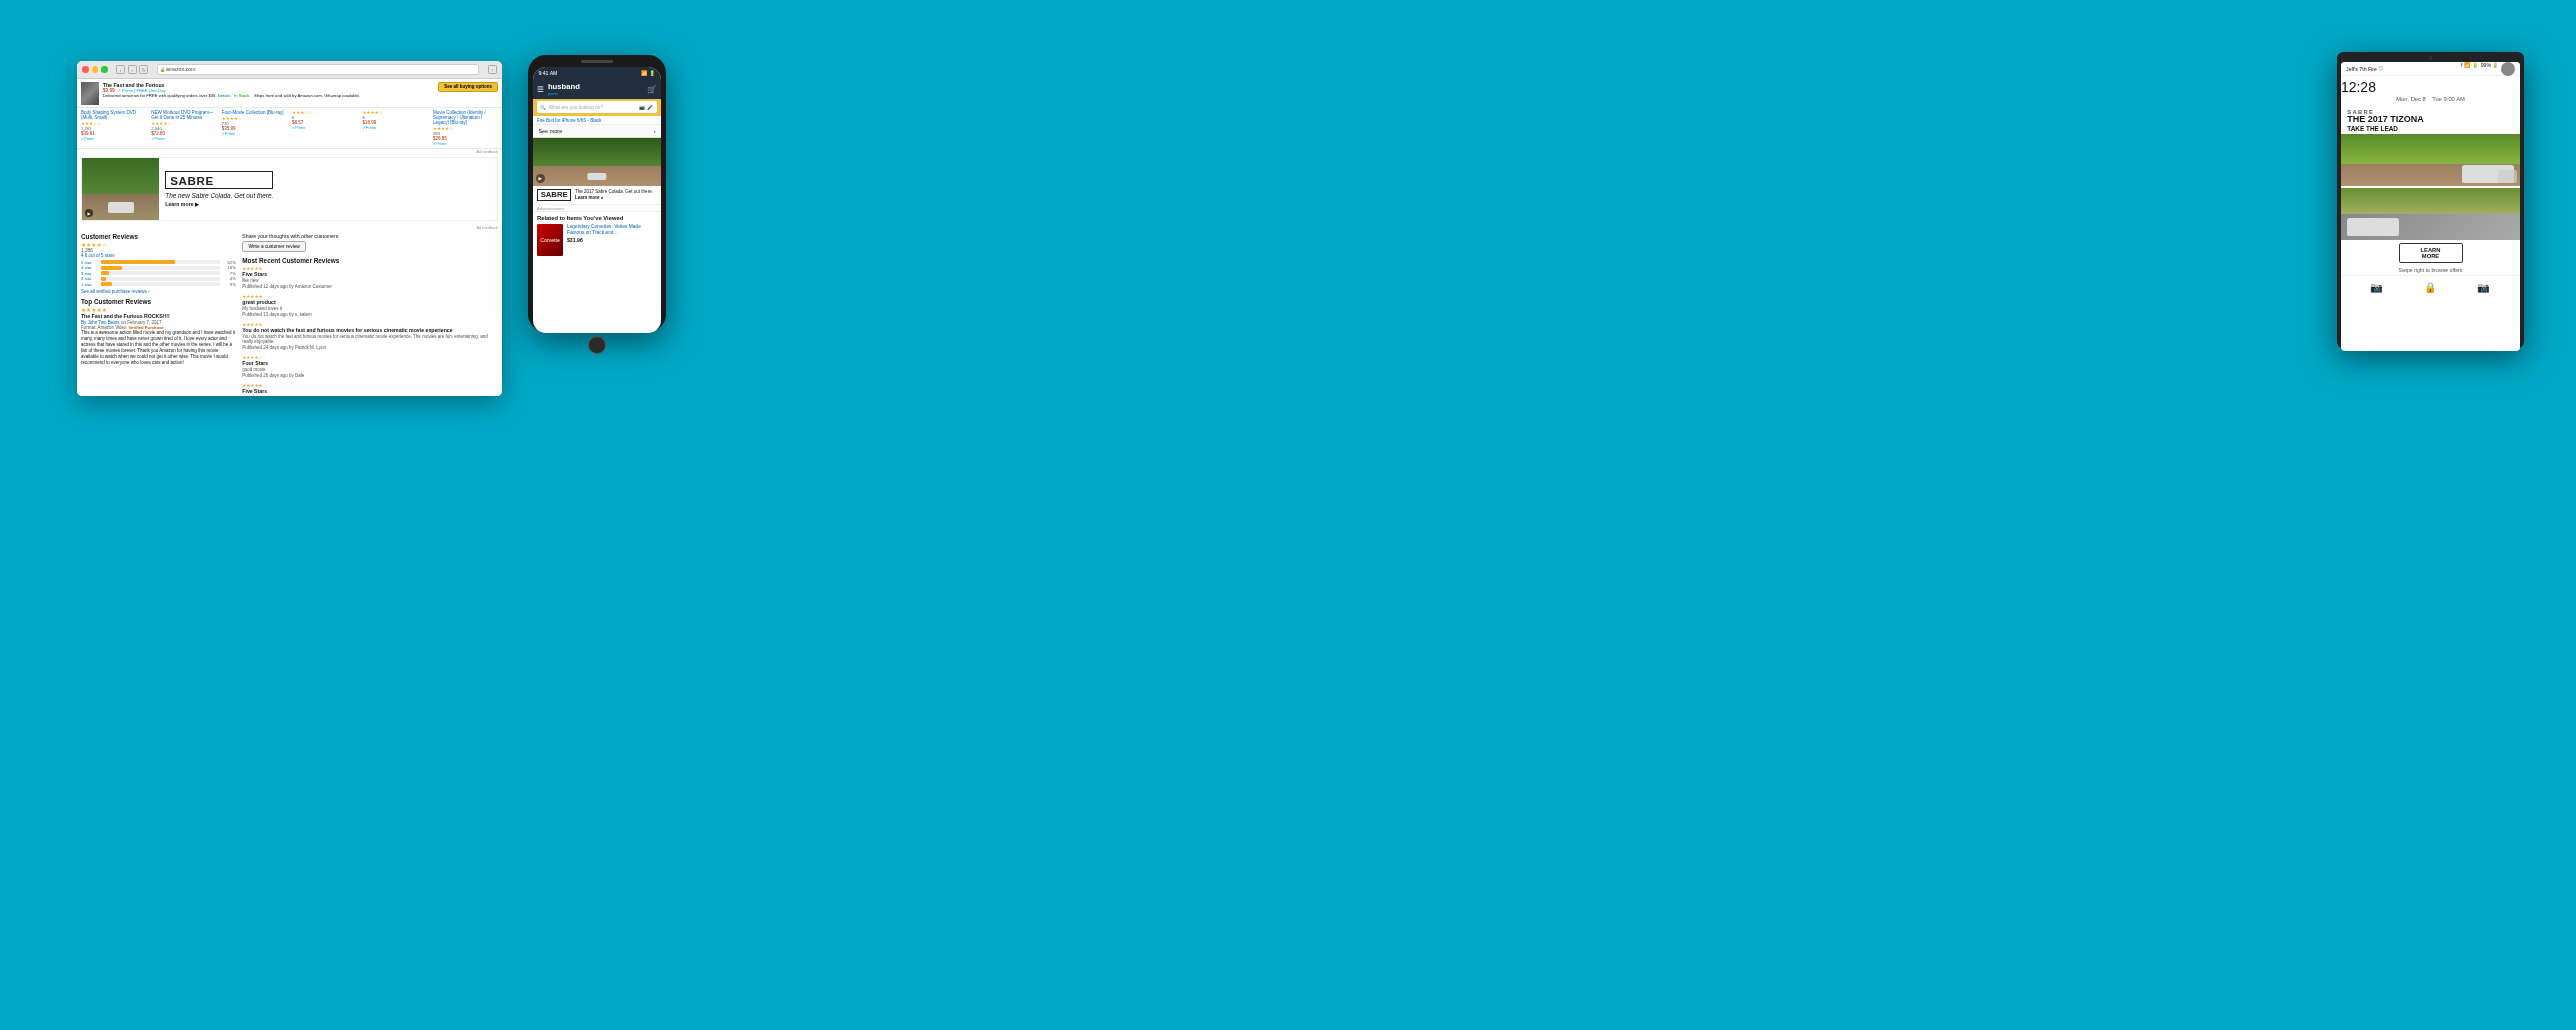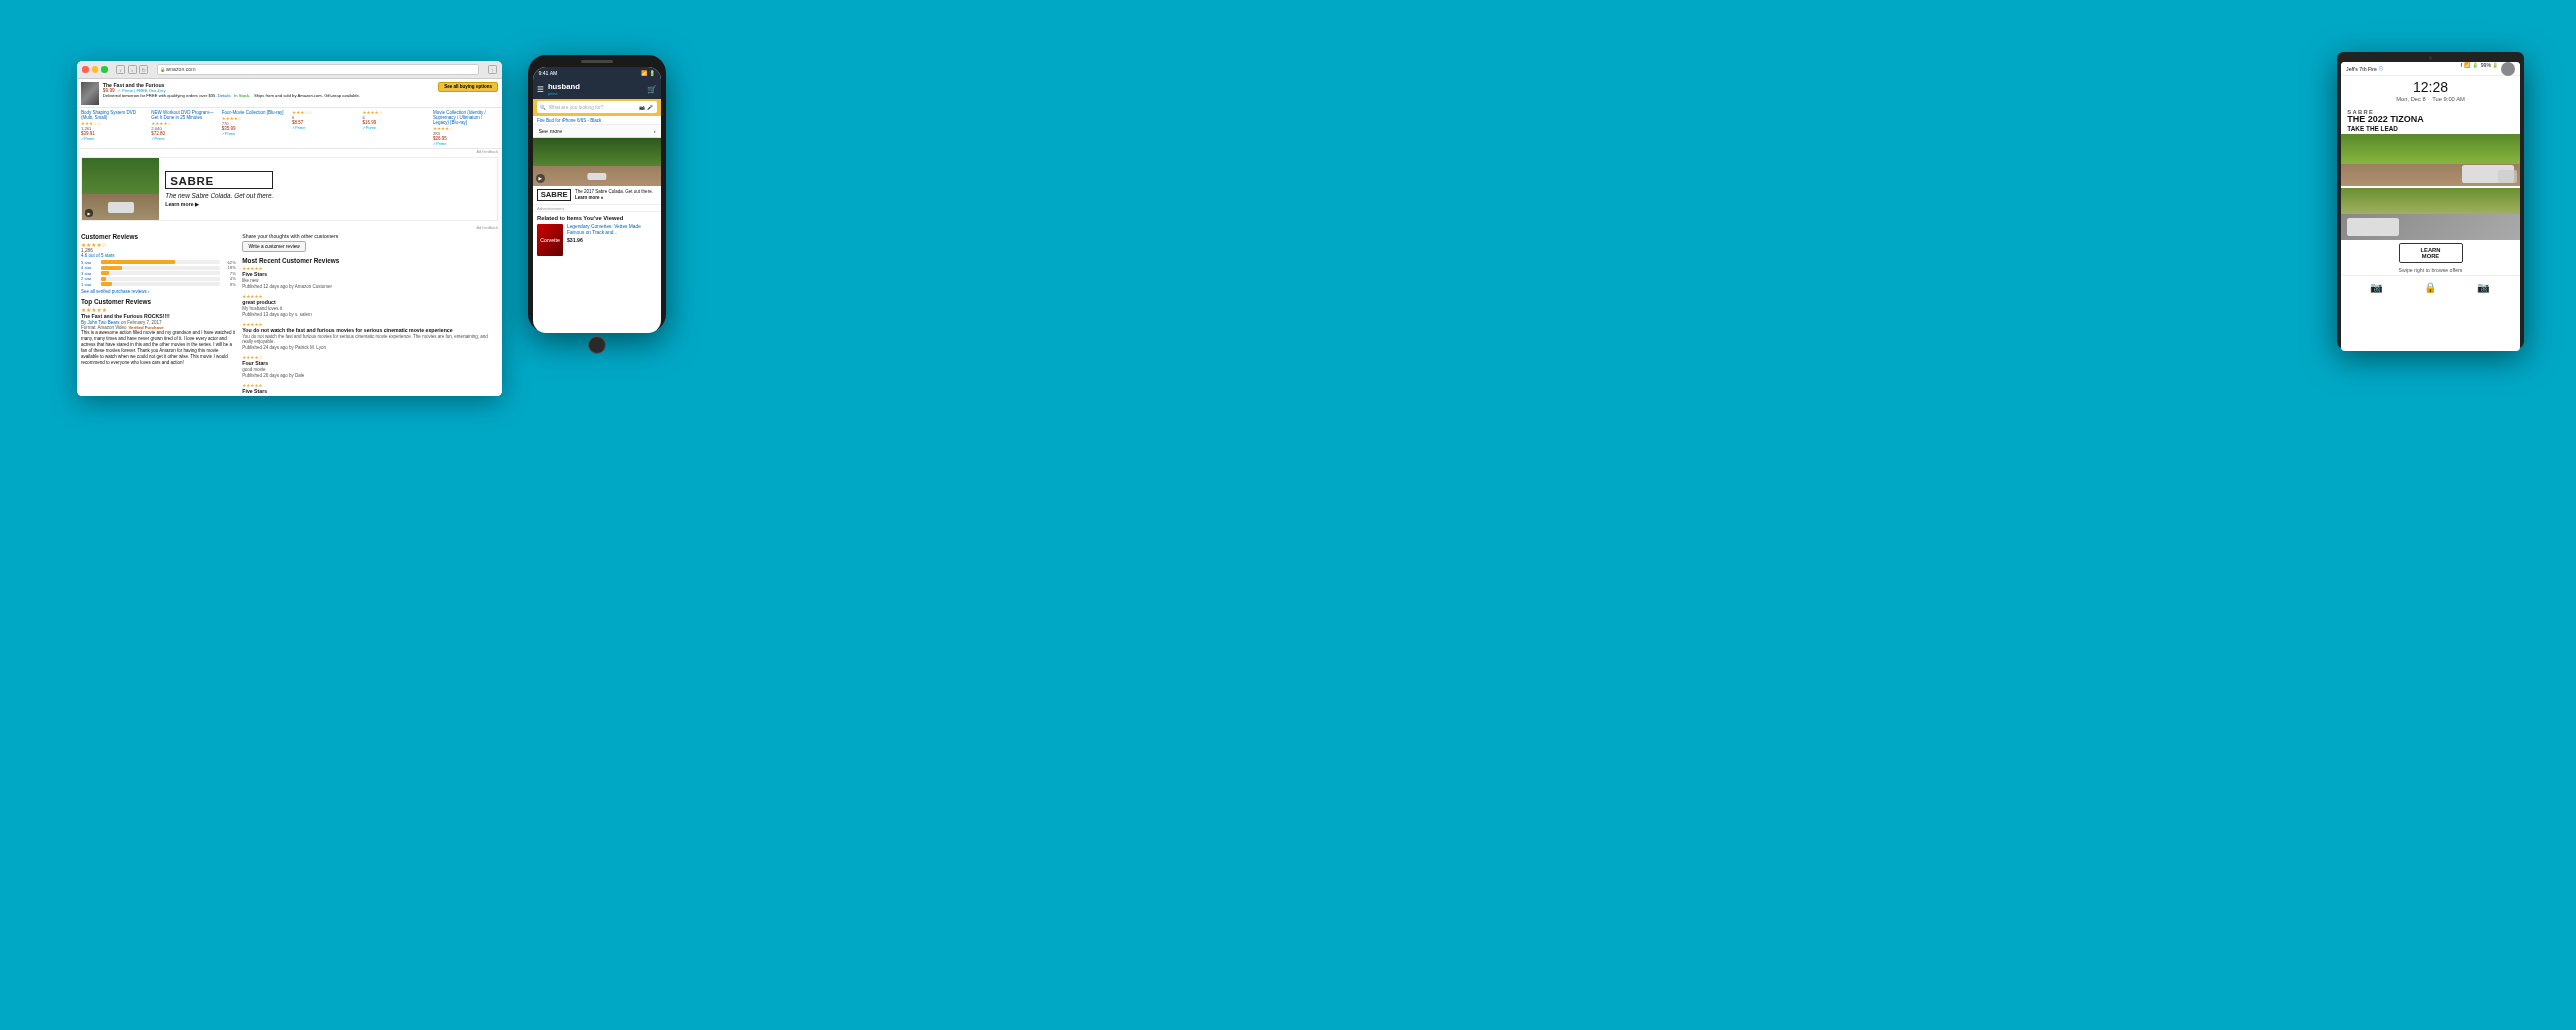--- a/index.html
+++ b/index.html
@@ -425,21 +425,21 @@
       background: white;
       height: 14px;
       display: flex;
       align-items: center;
       justify-content: space-between;
       padding: 0 5.2px;
       font-size: 5.2px;
       color: #111;
       border-bottom: 0.6px solid #eee;
     }
-    .tablet-time { font-size: 14px; font-weight: 300; color: #111; text-align: center; padding: 2.6px 0 1.3px; }
+    .tablet-time { font-size: 14px; font-weight: 300; color: #111; padding: 2.6px 0 1.3px; }
     .tablet-date { font-size: 5.8px; color: #555; text-align: center; margin-bottom: 3.9px; }
     .tablet-sabre-text-section {
       padding: 2.6px 6.4px;
       background: white;
     }
     .tablet-sabre-brand { font-size: 5.8px; font-weight: bold; color: #555; letter-spacing: 1.3px; }
     .tablet-sabre-model { font-size: 9px; font-weight: 900; color: #111; line-height: 1.1; }
     .tablet-sabre-tagline { font-size: 6.4px; font-weight: bold; color: #111; }
     .tablet-car-image-top {
       width: 100%;
@@ -810,21 +810,21 @@
 
       <div class="tablet-time">12:28</div>
       <div class="tablet-date">
         <span>Mon, Dec 8</span>
         &nbsp;&nbsp;
         <span>Tue 9:00 AM</span>
       </div>
 
       <div class="tablet-sabre-text-section">
         <div class="tablet-sabre-brand">SABRE</div>
-        <div class="tablet-sabre-model">THE 2022 TIZONA</div>
+        <div class="tablet-sabre-model">THE 2017 TIZONA</div>
         <div class="tablet-sabre-tagline">TAKE THE LEAD</div>
       </div>
 
       <div class="tablet-car-image-top">
         <div style="position:absolute; top:0; left:0; right:0; height:32px; background:linear-gradient(to bottom,#5a8a2a,#8ab840);"></div>
         <div style="position:absolute; bottom:0; left:0; right:0; height:22.5px; background:linear-gradient(to bottom,#9a8060,#b09070);"></div>
         <div class="tablet-car-top"></div>
         <div style="position:absolute; bottom:0; right:0; width:19.3px; height:13px; background:#ccc; border-radius:1.9px; right:3.2px; bottom:3.2px; opacity:0.7;"></div>
       </div>
 

